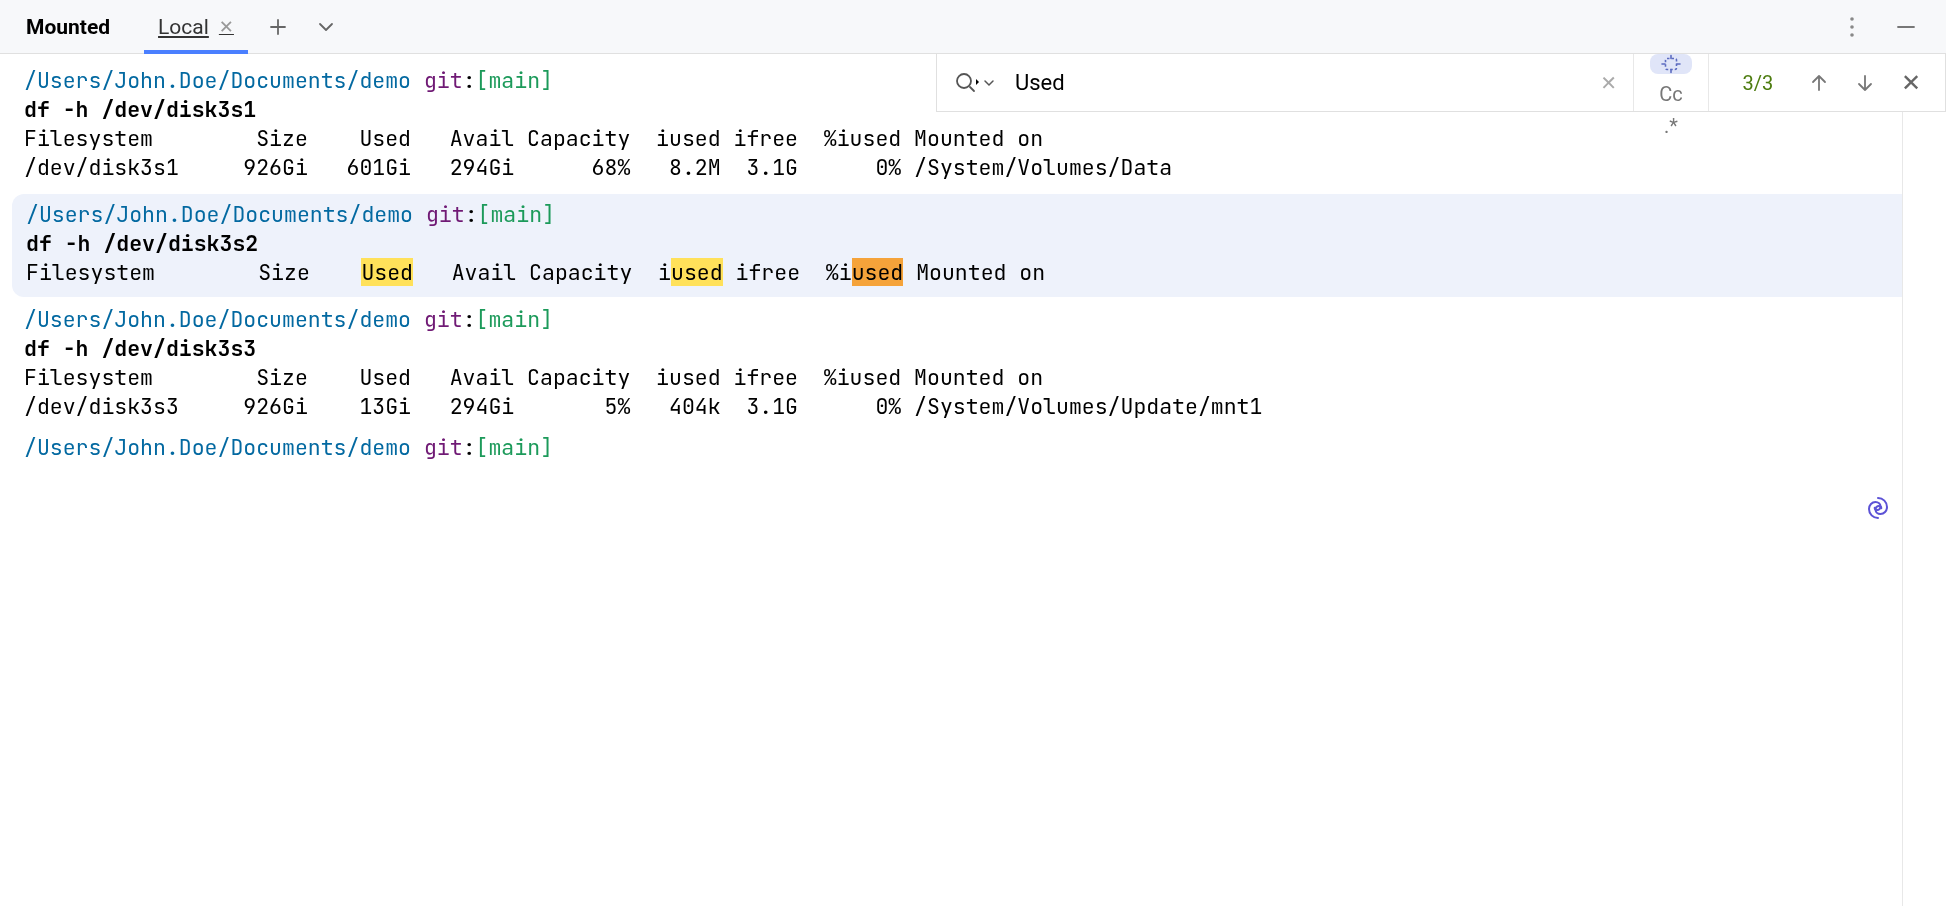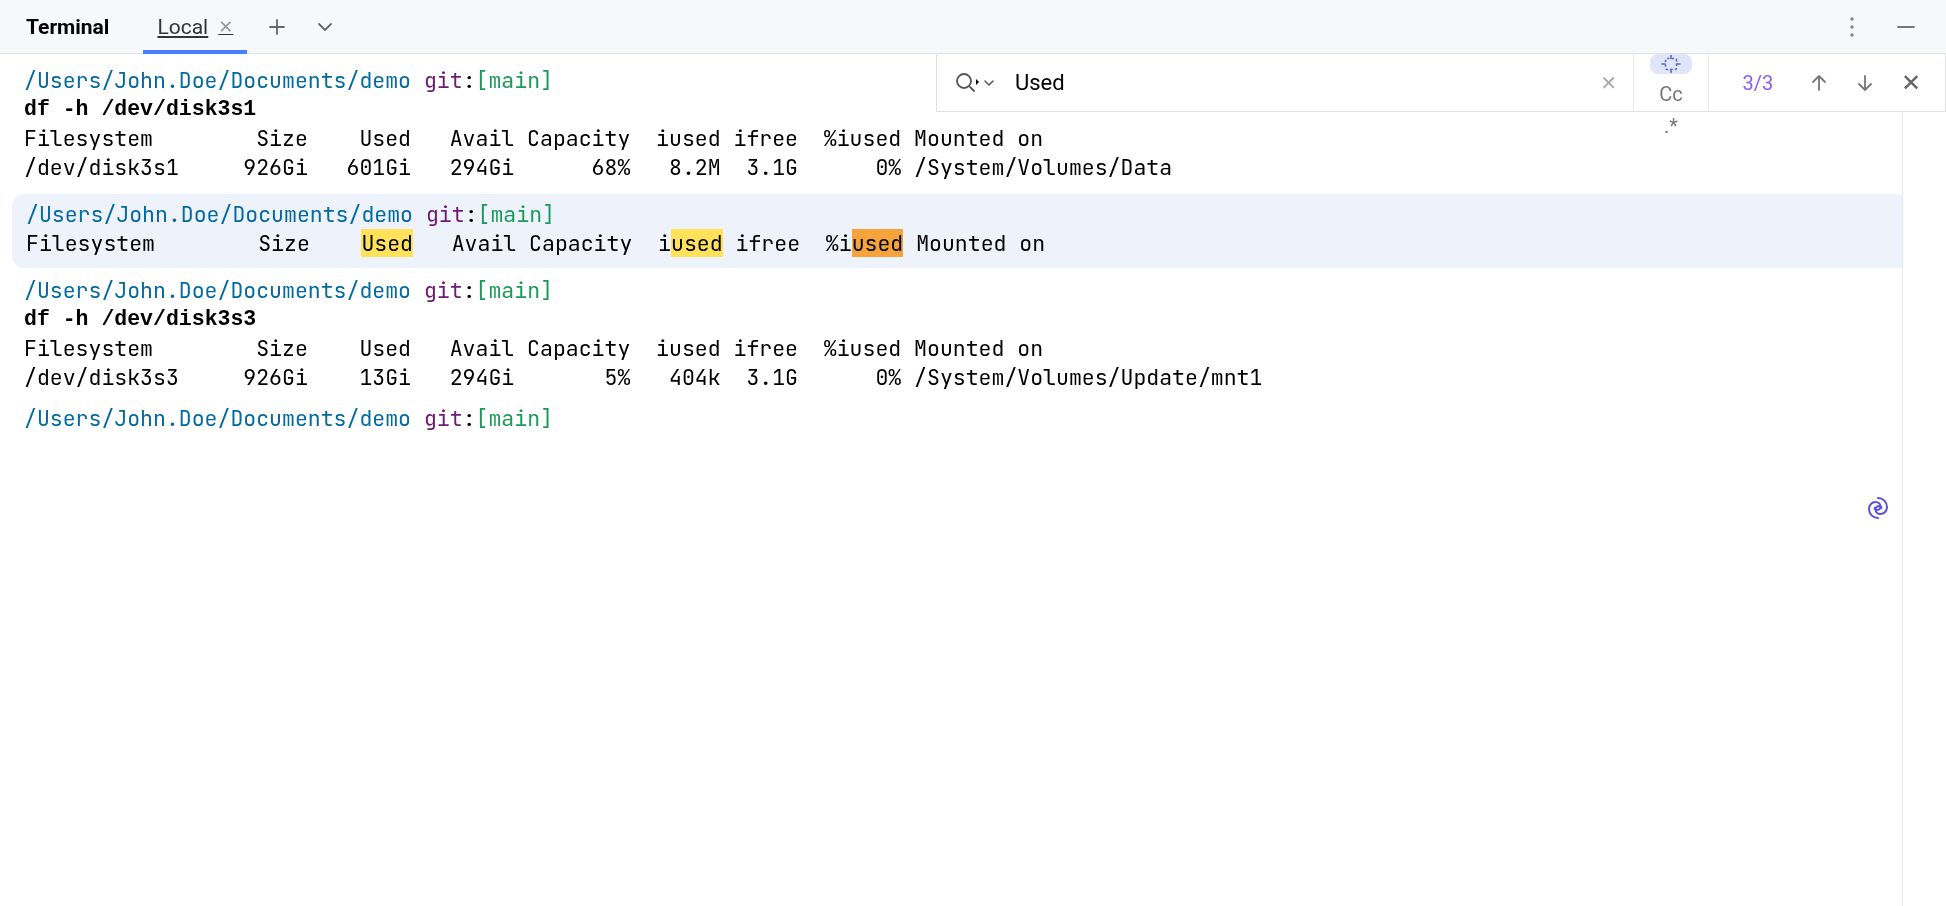--- a/index.html
+++ b/index.html
@@ -153,21 +153,21 @@
   .search-nav {
     display: flex;
     align-items: center;
     gap: 26px;
     padding: 0 24px;
     height: 100%;
     color: #555;
     font-size: 20px;
   }
   .search-count {
-    color: #8b5cf6;
+    color: #4d7c0f;
     font-size: 20px;
     min-width: 50px;
     text-align: center;
   }
   .search-arrow {
     color: #777;
     font-size: 24px;
   }
 
   .terminal-area {
@@ -184,40 +184,40 @@
     background: #eef2fb;
     border-radius: 12px;
     margin: 4px 12px;
     padding: 6px 14px 10px 14px;
   }
   .prompt-line { white-space: pre; }
   .path { color: #0369a1; }
   .git-label { color: #701a75; }
   .git-colon { color: #000; }
   .git-branch { color: #1c9a5a; }
-  .cmd { font-weight: 700; color: #000; white-space: pre; font-family: Liberation Mono, monospace; }
+  .cmd { font-weight: 700; color: #000; white-space: pre; }
   .out-row { white-space: pre; color: #000000; }
   .hl-yellow { background: #ffe15a; }
   .hl-orange { background: #f5a33a; }
 
   .swirl-icon {
     position: absolute;
     right: 54px;
     top: 440px;
     color: #5c52d6;
     font-size: 26px;
     z-index: 6;
   }
   svg { display:block; }
 </style>
 </head>
 <body>
 
 <div class="topbar">
-  <div class="tab-title">Terminal</div>
+  <div class="tab-title">Mounted</div>
   <div class="tab">
     <span>Local</span>
     <span class="close-x">✕</span>
     <div class="tab-active-indicator"></div>
   </div>
   <div class="topbar-actions">
     <span class="icon-btn">
       <svg width="20" height="20" viewBox="0 0 20 20">
           <path d="M10 3v14M3 10h14" stroke="#666" stroke-width="1.8" stroke-linecap="round"></path>
         </svg>
@@ -301,20 +301,21 @@
 
   <div class="terminal-area" id="term">
       <div class="block">
         <div><span class="prompt-line"><span class="path">/Users/John.Doe/Documents/demo</span> <span class="git-label">git</span><span class="git-colon">:</span><span class="git-branch">[main]</span></span></div>
         <div class="cmd">df -h /dev/disk3s1</div>
         <div class="out-row">Filesystem        Size    Used   Avail Capacity  iused ifree  %iused Mounted on</div>
         <div class="out-row">/dev/disk3s1     926Gi   601Gi   294Gi      68%   8.2M  3.1G      0% /System/Volumes/Data</div>
       </div>
       <div class="block highlight">
         <div><span class="prompt-line"><span class="path">/Users/John.Doe/Documents/demo</span> <span class="git-label">git</span><span class="git-colon">:</span><span class="git-branch">[main]</span></span></div>
+        <div class="cmd">df -h /dev/disk3s2</div>
         <div class="out-row">Filesystem        Size    <span class="hl-yellow">Used</span>   Avail Capacity  i<span class="hl-yellow">used</span> ifree  %i<span class="hl-orange">used</span> Mounted on</div>
       </div>
       <div class="block">
         <div><span class="prompt-line"><span class="path">/Users/John.Doe/Documents/demo</span> <span class="git-label">git</span><span class="git-colon">:</span><span class="git-branch">[main]</span></span></div>
         <div class="cmd">df -h /dev/disk3s3</div>
         <div class="out-row">Filesystem        Size    Used   Avail Capacity  iused ifree  %iused Mounted on</div>
         <div class="out-row">/dev/disk3s3     926Gi    13Gi   294Gi       5%   404k  3.1G      0% /System/Volumes/Update/mnt1</div>
       </div>
       <div class="block"><span class="prompt-line"><span class="path">/Users/John.Doe/Documents/demo</span> <span class="git-label">git</span><span class="git-colon">:</span><span class="git-branch">[main]</span></span></div>
     </div>

